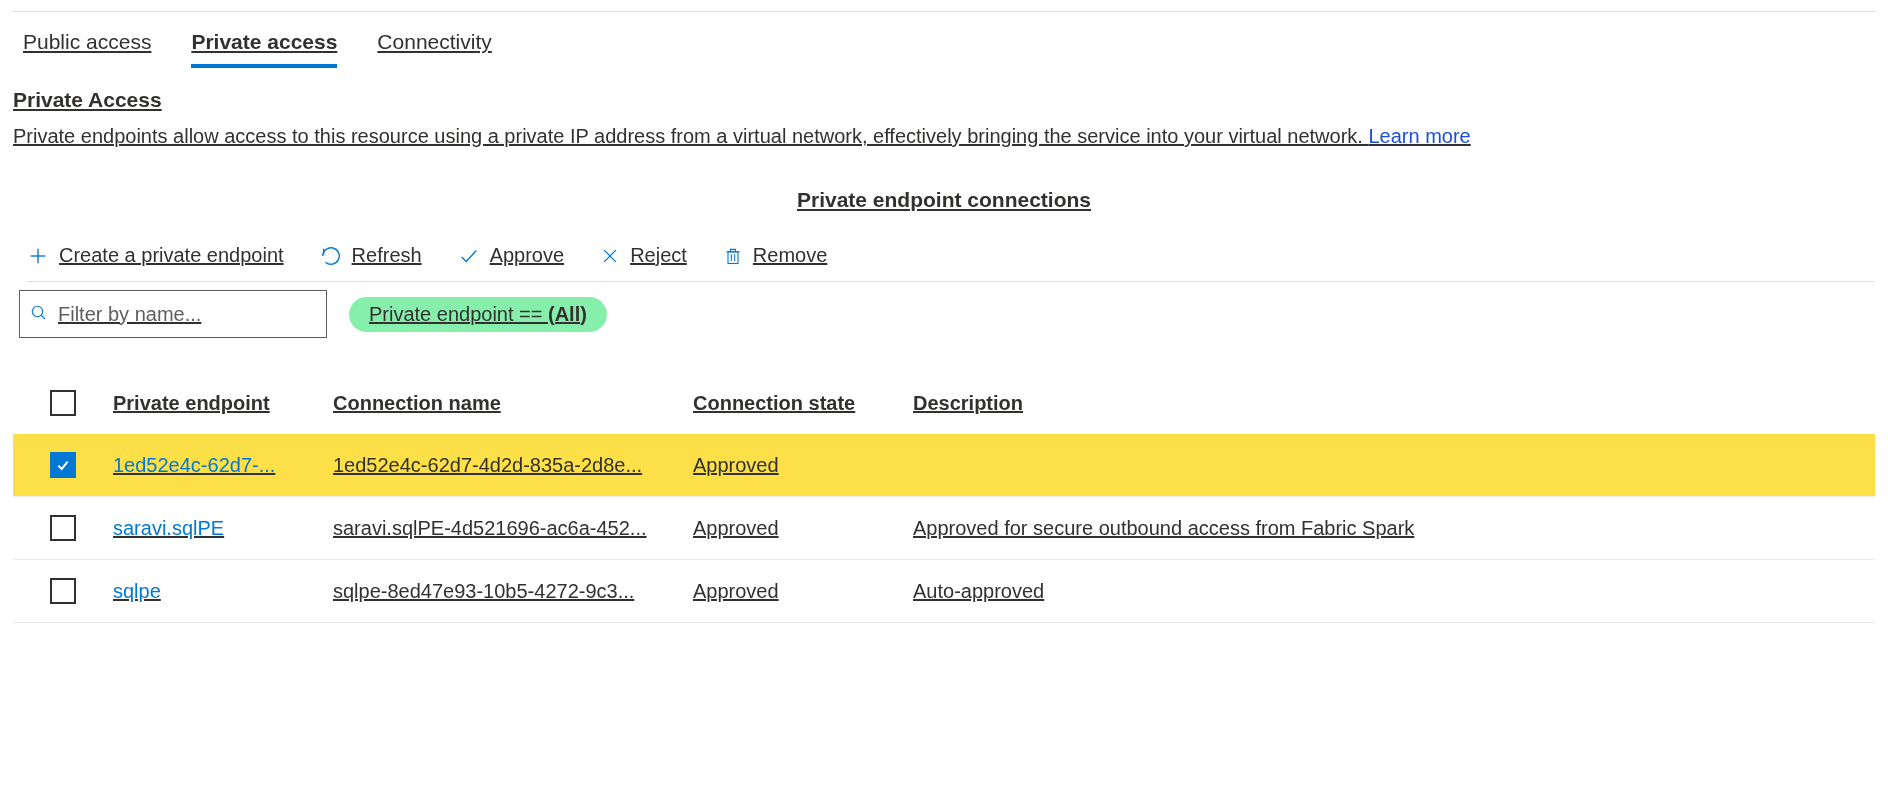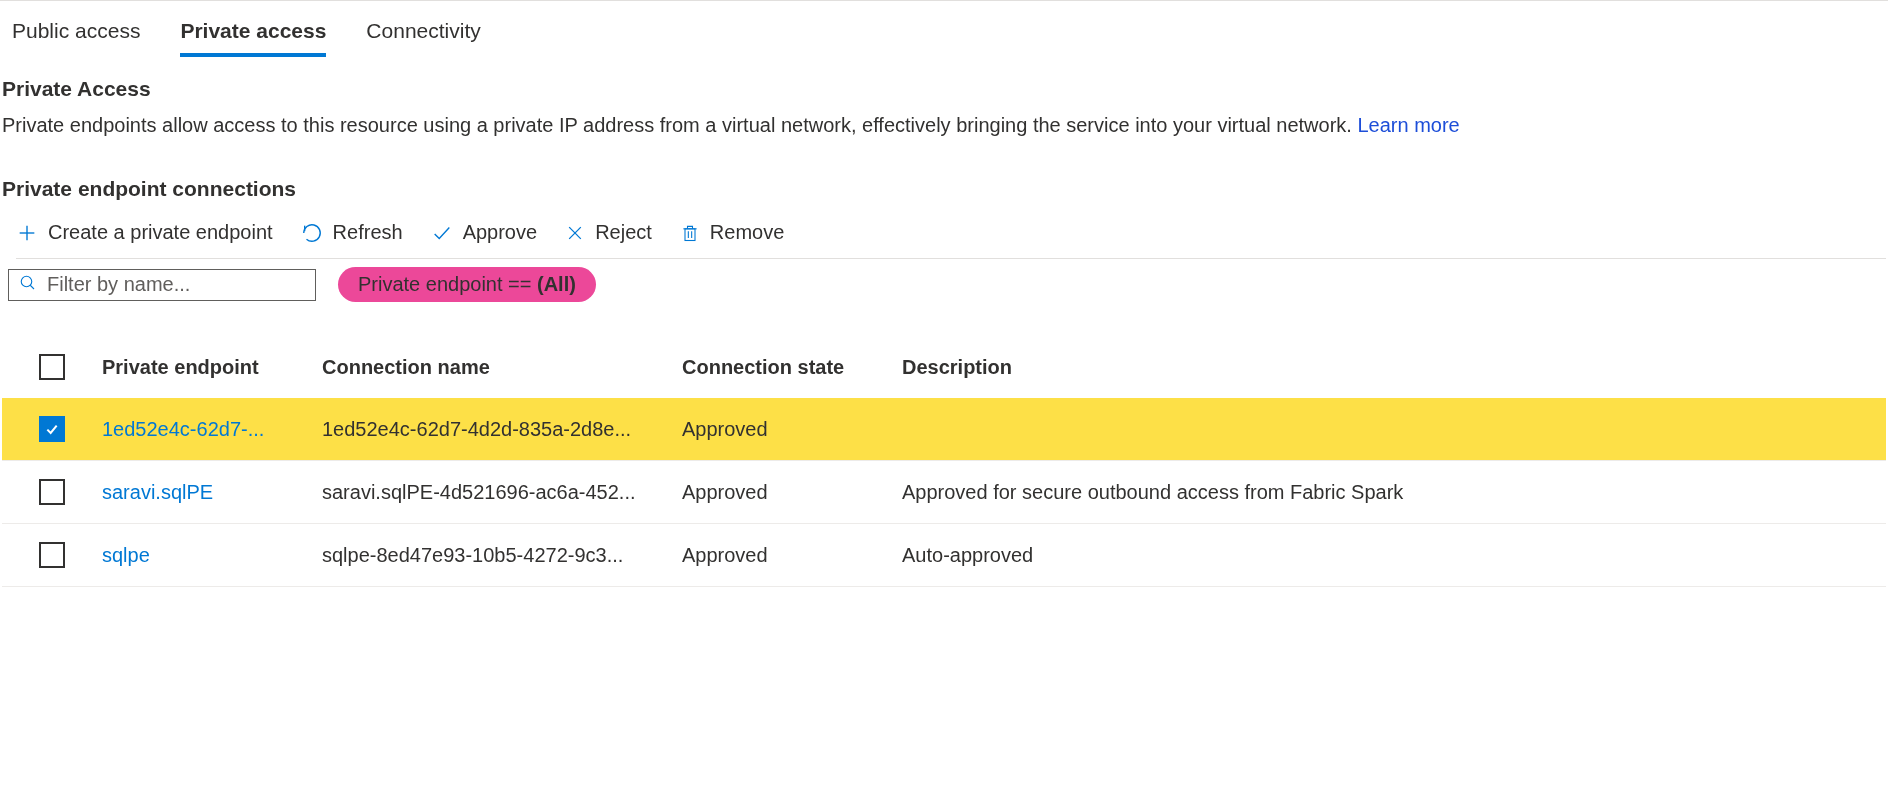--- a/index.html
+++ b/index.html
@@ -3,21 +3,21 @@
 <meta charset="utf-8">
 <style>
   * { box-sizing: border-box; margin: 0; padding: 0; }
   body {
     font-family: "Segoe UI", -apple-system, BlinkMacSystemFont, sans-serif;
     font-size: 14px;
     color: #323130;
     background: #fff;
     width: 1888px;
   }
-  .container { padding: 0; }
+  .container { padding: 11px; text-decoration: underline; }
   .tabs {
     display: flex;
     gap: 40px;
     border-top: 1px solid #e1dfdd;
     padding: 18px 12px 0 12px;
   }
   .tab {
     font-size: 21px;
     color: #323130;
     padding-bottom: 14px;
@@ -47,25 +47,26 @@
   .section-desc {
     font-size: 20px;
     color: #323130;
     line-height: 1.4;
   }
   .link { color: #1d4ed8; text-decoration: none; cursor: pointer; text-align: center; }
   .subheading {
     font-size: 21px;
     font-weight: 600;
     margin-top: 38px;
-    margin-bottom: 16px;
+    margin-bottom: 28px;
+    text-align: center;
   }
   .toolbar {
     display: flex;
-    gap: 28px;
+    gap: 36px;
     padding: 4px 0 14px 0;
     border-bottom: 1px solid #e1dfdd;
     margin-left: 14px;
   }
   .toolbar-btn {
     display: inline-flex;
     align-items: center;
     gap: 10px;
     font-size: 20px;
     color: #323130;
@@ -79,37 +80,37 @@
     display: flex;
     align-items: center;
     gap: 22px;
     padding: 8px 0 0 6px;
   }
   .search-box {
     display: flex;
     align-items: center;
     border: 1px solid #605e5c;
     width: 308px;
-    height: 32px;
+    height: 48px;
     padding: 0 10px;
     gap: 10px;
   }
   .search-box input {
     border: none;
     outline: none;
     font-size: 20px;
     font-family: inherit;
     color: #605e5c;
     flex: 1;
     background: transparent;
   }
   .search-box input::placeholder { color: #605e5c; }
   .search-box .icon { color: #0078d4; }
   .filter-pill {
-    background: #ec4899;
+    background: #86efac;
     border-radius: 20px;
     padding: 6px 20px;
     font-size: 20px;
     color: #323130;
     cursor: pointer;
   }
   .filter-pill b { font-weight: 600; }
   .table {
     margin-top: 34px;
   }

